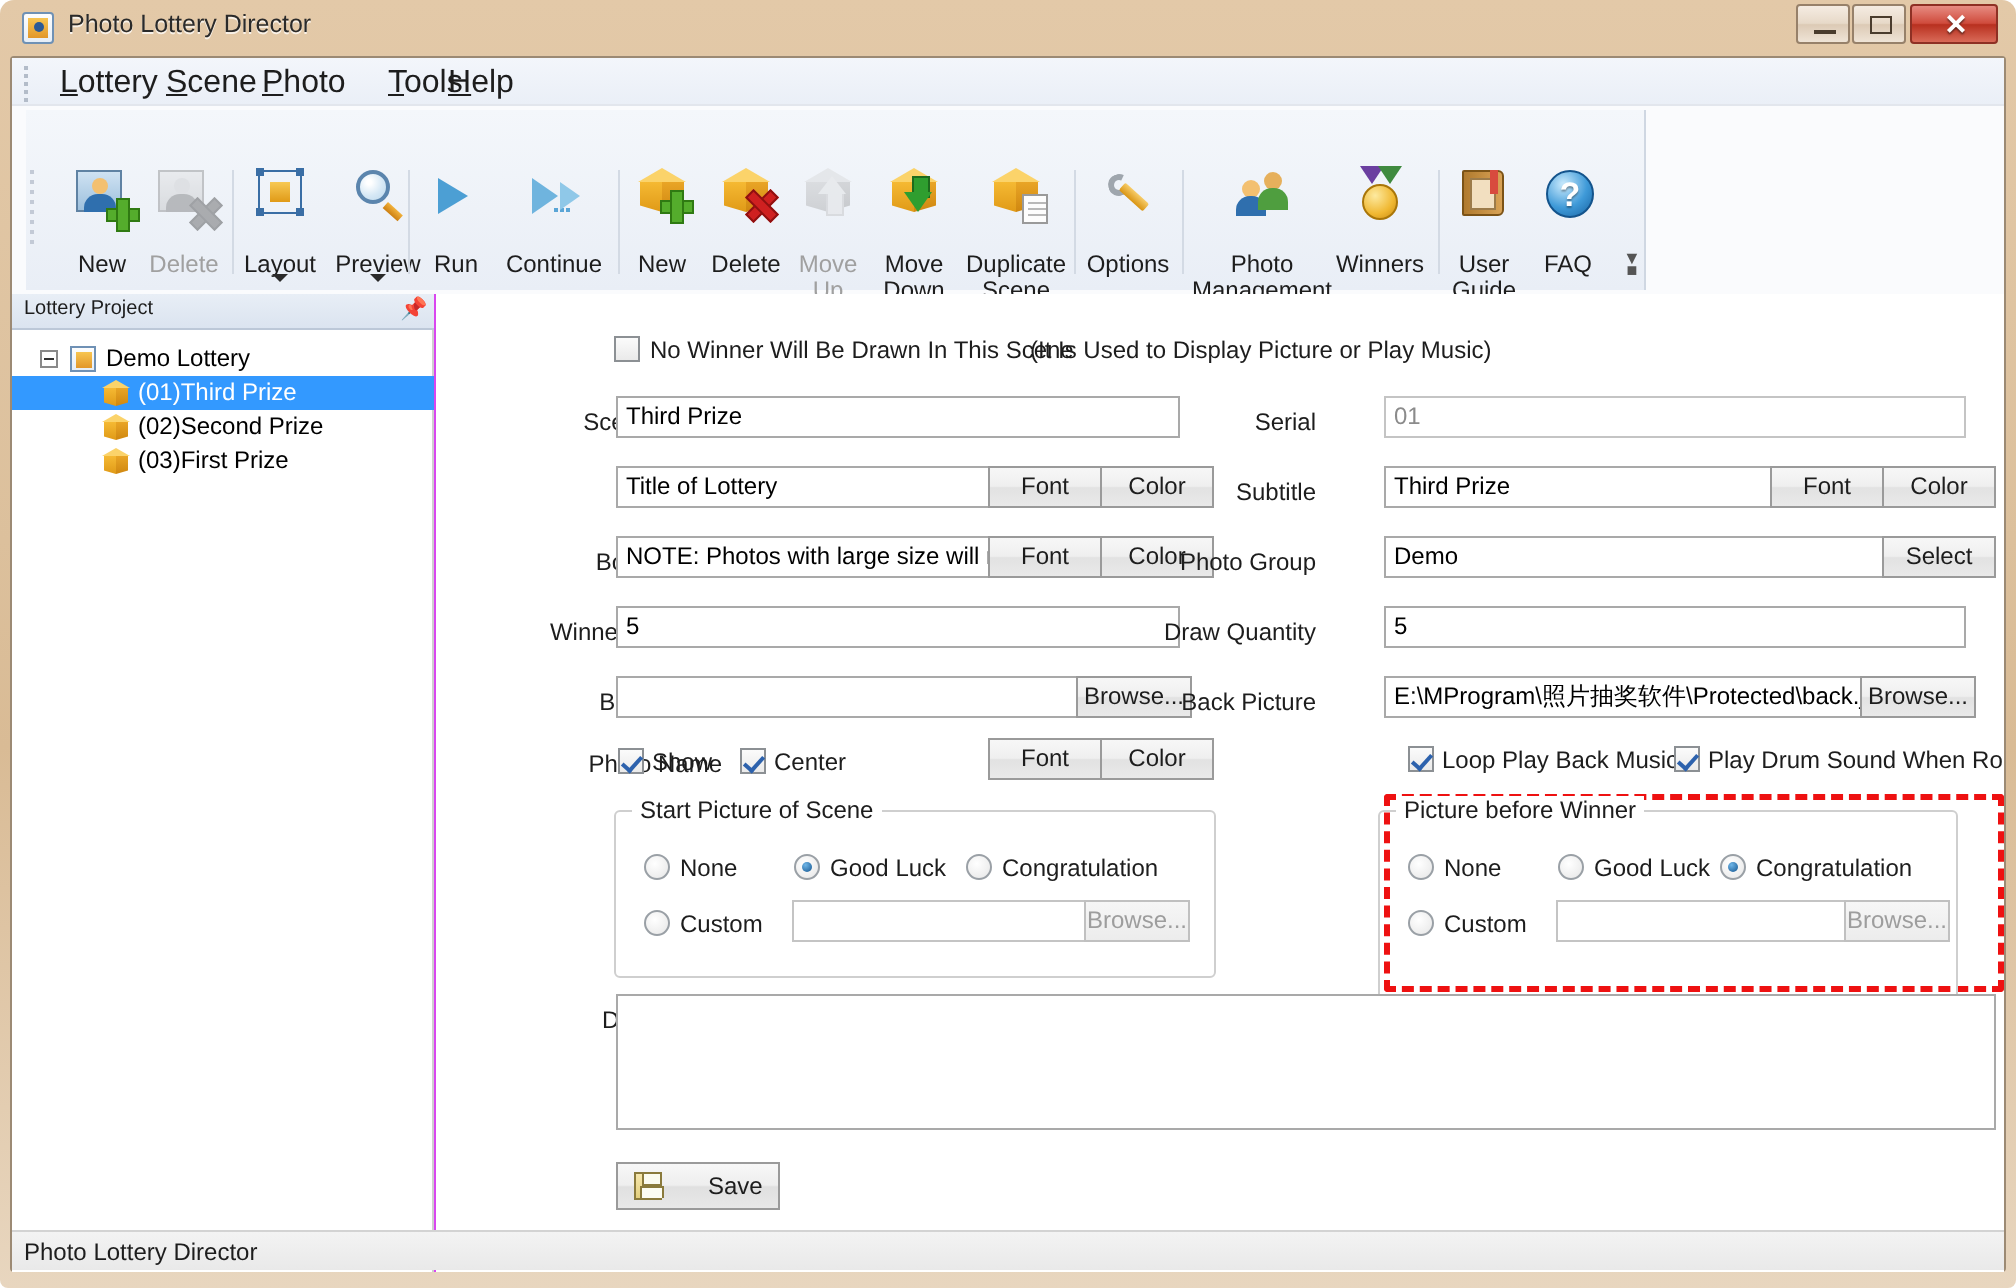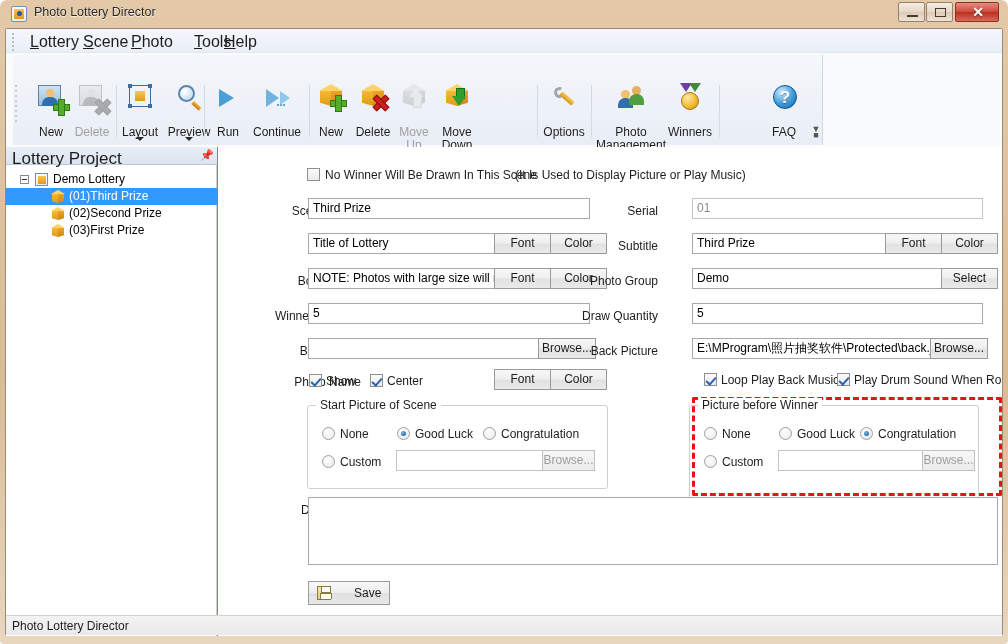--- a/index.html
+++ b/index.html
@@ -311,21 +311,21 @@
     position: absolute; left: 0; top: 118px; width: 211px; height: 489px;
     background: #ffffff;
     border-right: 1px solid #cfcfcf;
   }
   #sidebar-head {
     position: absolute; left: 0; top: 0; width: 211px; height: 18px;
     background: linear-gradient(to bottom,#e8eef6,#dbe4f0);
     border-bottom: 1px solid #bcc8d8;
   }
   #sidebar-title {
-    position: absolute; left: 6px; top: 2px; font-size: 17px; color: #1d1d1d;
+    position: absolute; left: 6px; top: 2px; font-size: 10px; color: #1d1d1d;
   }
   #pin-icon {
     position: absolute; right: 6px; top: 3px; width: 11px; height: 12px;
     color: #33435a; font-size: 11px; line-height: 11px; text-align: center;
   }
   .tree-row {
     position: absolute; left: 0; height: 17px; line-height: 17px;
     font-size: 12px; color: #000; white-space: nowrap; cursor: default;
   }
   .tree-row.selected { background: #3399ff; color: #ffffff; }
@@ -577,20 +577,33 @@
         <div class="tb-ico">
           <div class="cube">
               <div class="top"></div>
               <div class="lft"></div>
               <div class="rgt"></div>
             </div>
           <div class="arrow-dn"></div>
         </div>
         <div class="tb-lab wrap">Move Down</div>
       </div>
+      <div class="tb-btn" style="left:473px;width:58px">
+        <div class="tb-ico">
+          <div class="cube">
+              <div class="top"></div>
+              <div class="lft"></div>
+              <div class="rgt"></div>
+            </div>
+          <div class="page-badge">
+              <i></i>
+            </div>
+        </div>
+        <div class="tb-lab wrap">Duplicate Scene</div>
+      </div>
       <div class="tb-sep" style="left:531px"></div>
 
       <div class="tb-btn" style="left:532px;width:52px">
         <div class="tb-ico">
           <div class="ico-wrench">
               <div class="hd"></div>
               <div class="bar"></div>
             </div>
         </div>
         <div class="tb-lab">Options</div>
@@ -613,20 +626,29 @@
       <div class="tb-btn" style="left:656px;width:56px">
         <div class="tb-ico ico-medal">
           <div class="rib-l"></div>
             <div class="rib-r"></div>
             <div class="coin"></div>
         </div>
         <div class="tb-lab">Winners</div>
       </div>
       <div class="tb-sep" style="left:713px"></div>
 
+      <div class="tb-btn" style="left:714px;width:44px">
+        <div class="tb-ico">
+          <div class="ico-book">
+              <i></i>
+              <div class="mark"></div>
+            </div>
+        </div>
+        <div class="tb-lab wrap">User Guide</div>
+      </div>
       <div class="tb-btn" style="left:757px;width:42px">
         <div class="tb-ico">
           <div class="ico-faq">?</div>
         </div>
         <div class="tb-lab">FAQ</div>
       </div>
 
       <div id="tb-overflow">
         <div style="font-size:9px;line-height:5px">▼</div>
         <div style="font-size:9px;line-height:6px">■</div>

